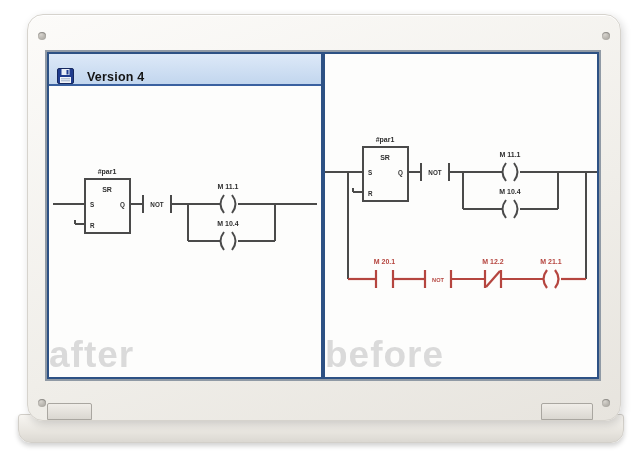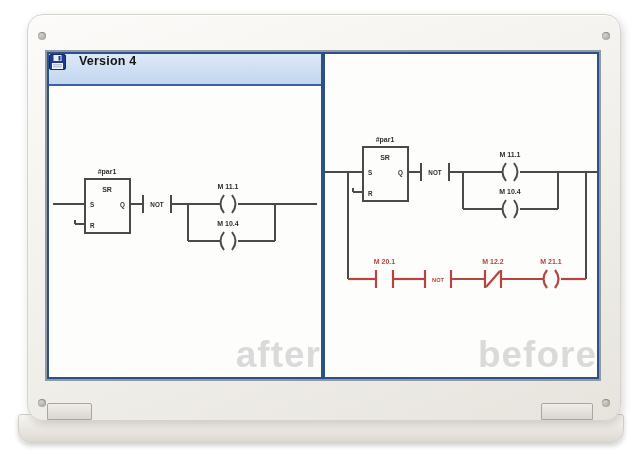--- a/index.html
+++ b/index.html
@@ -25,28 +25,28 @@
          border:1px solid #a9a6a0;border-radius:2px 2px 0 0;z-index:3;}
   .hinge.left{left:47px;width:43px;}
   .hinge.right{left:541px;width:50px;}
 
   
   .screen{position:absolute;left:45px;top:50px;width:552px;height:327px;
           background:#ffffff;border:2px solid #909aa5;display:flex;
           box-shadow:inset 0 0 4px rgba(0,0,0,.12);z-index:4;}
   .panel{flex:1 1 0;min-width:0;display:flex;flex-direction:column;
          border:2px solid #2d5184;background:#fdfdfc;}
-  .panel-header{flex:0 0 30px;height:30px;display:flex;align-items:flex-start;
-         gap:13px;
+  .panel-header{flex:0 0 30px;height:30px;display:flex;align-items:flex-end;
+         padding-left:8px;gap:13px;
          background:linear-gradient(180deg,#dde9f8,#c2d6ee);
          border-bottom:2px solid #3a61a0;}
   .panel-title{font-size:12.5px;font-weight:bold;color:#141414;letter-spacing:.2px;}
   .panel-body{position:relative;flex:1 1 auto;background:#fdfdfc;overflow:hidden;}
   svg.diagram{position:absolute;left:0;top:0;width:100%;height:240px;display:block;}
-  .watermark{position:absolute;left:0;right:0;bottom:1px;text-align:right;
+  .watermark{position:absolute;left:0;right:0;bottom:1px;text-align:left;
              font-size:37px;font-weight:bold;color:#dadada;letter-spacing:1px;
              user-select:none;}
 
   
   text{font-family:"Liberation Sans",sans-serif;font-weight:bold;fill:#2e2e2e;}
   .t7{font-size:7px;} .t6{font-size:6.3px;} .t55{font-size:5.6px;}
   .red-t{fill:#b5453f;}
 </style>
 </head>
 <body>

